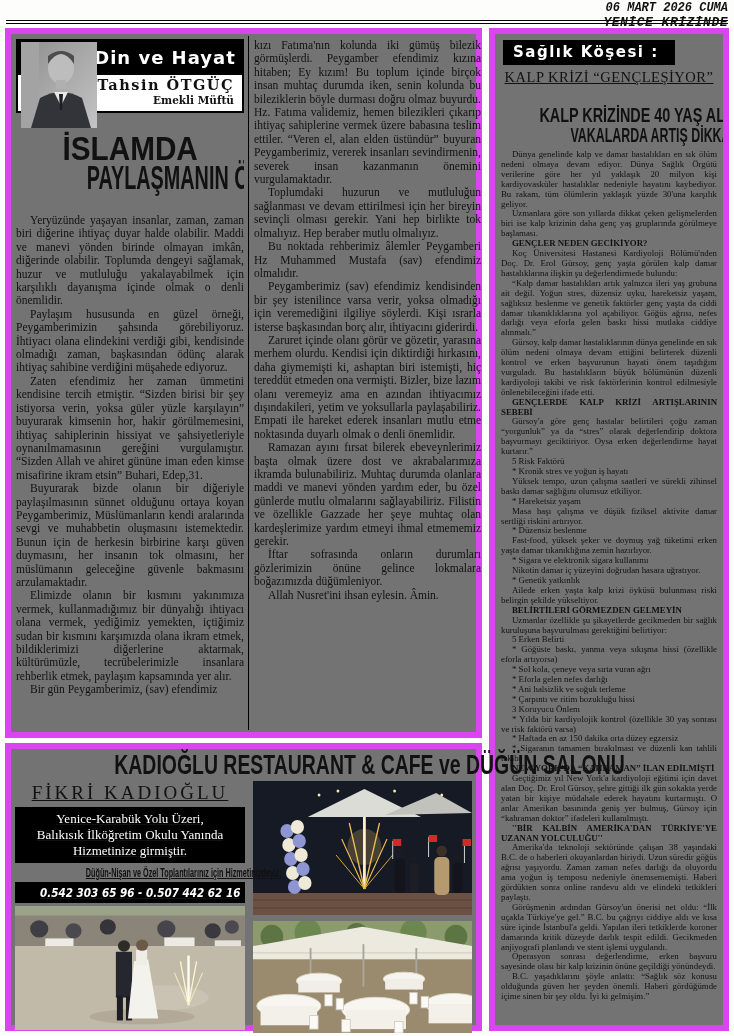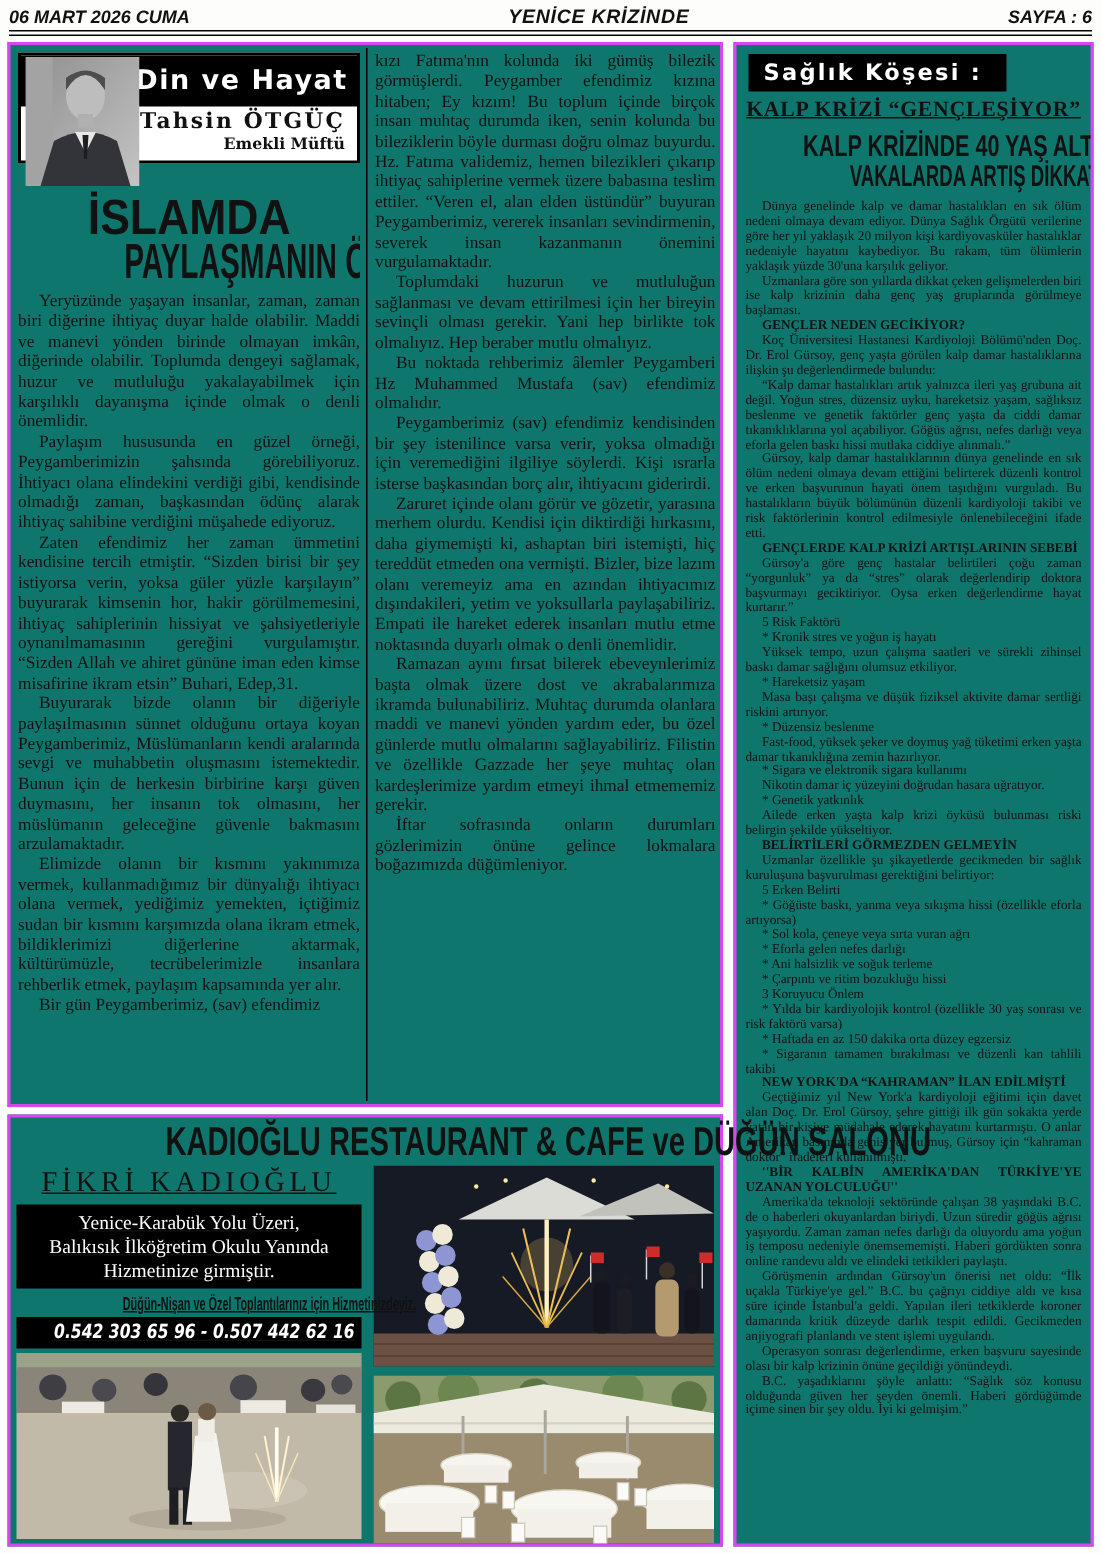--- a/index.html
+++ b/index.html
@@ -1,58 +1,58 @@
 <!DOCTYPE html>
 <html><head>
 <meta charset="utf-8">
 <style>
   html,body{margin:0;padding:0;background:#e8e8e8;}
   .page{position:relative;width:734px;height:1036px;background:#fdfdfb;margin:0 auto;
         font-family:"Liberation Serif",serif;color:#111;overflow:hidden;}
   
   .page-header{position:absolute;left:6px;right:6px;top:1px;height:19px;
-    display:flex;justify-content:space-between;align-items:center;
+    display:flex;justify-content:space-between;align-items:flex-end;
     border-bottom:4px double #000;font-weight:bold;font-style:italic;
-    font-family:Liberation Sans, sans-serif;}
+    font-family:Liberation Mono, monospace;flex-direction:column;}
   .ph-date{font-size:12px;}
   .ph-title{font-size:13px;letter-spacing:.5px;}
   .ph-page{font-size:12px;}
   
-  .box{position:absolute;border:2px solid #d946ef;background:#0f766e;box-sizing:border-box;}
+  .box{position:absolute;border:6px solid #d946ef;background:#737373;box-sizing:border-box;}
   .article-box{left:5px;top:28px;width:477px;height:710px;}
   .health-box{left:489px;top:28px;width:240px;height:1003px;}
   .ad-box{left:5px;top:743px;width:477px;height:288px;}
   
   .art-inner{position:relative;width:100%;height:100%;}
   .art-col1{position:absolute;left:5px;top:4px;width:228px;height:698px;overflow:hidden;}
   .art-divider{position:absolute;left:237px;top:2px;bottom:2px;width:0;border-left:1.5px solid #000;}
   .art-col2{position:absolute;left:243px;top:5px;width:227px;height:698px;overflow:hidden;}
   .hdr-block{position:relative;height:95px;}
   .nameplate{position:absolute;left:0;top:1px;width:224px;height:70px;border:2px solid #000;
     display:flex;flex-direction:column;background:#fff;}
   .np-black{height:34px;background:#000;color:#fff;text-align:center;padding-left:70px;
     font-family:"DejaVu Sans",sans-serif;font-weight:bold;font-size:18px;line-height:34px;letter-spacing:1px;}
   .np-white{flex:1;text-align:right;padding-right:8px;padding-left:28px;}
   .np-author{font-family:"DejaVu Serif",serif;font-weight:bold;font-size:14.5px;letter-spacing:1.5px;line-height:19px;}
   .np-role{font-family:"DejaVu Serif",serif;font-weight:bold;font-size:10.5px;line-height:12px;}
   .author-photo{position:absolute;left:5px;top:4px;width:76px;height:86px;z-index:2;}
-  .headline{text-align:center;margin:2px 0 6px;}
+  .headline{text-align:center;margin:2px 0 21px;}
   .condense{display:block;width:max-content;margin:0 auto;white-space:nowrap;
     font-family:"Liberation Sans",sans-serif;font-weight:bold;}
   .hl-main1{font-size:33px;line-height:28px;transform:scaleX(.9);}
   .hl-main2{font-size:33px;line-height:30px;transform:scaleX(.6);}
   .apara{margin:0;text-indent:14px;text-align:justify;font-size:11.5px;line-height:13.4px;}
   .art-col2 .apara:first-child{text-indent:0;}
   
   .h-inner{padding:4px 6px;height:100%;box-sizing:border-box;overflow:hidden;}
   .h-label{width:max-content;background:#000;color:#fff;margin:2px 0 4px 2px;
     padding:3px 16px 4px 10px;font-family:"DejaVu Sans",sans-serif;font-weight:bold;
     font-size:15px;letter-spacing:1.5px;}
-  .h-sub{text-align:center;font-family:"Liberation Serif",serif;font-weight:bold;font-size:14.5px;
-    text-decoration:underline;letter-spacing:.5px;margin:2px 0 6px;}
+  .h-sub{text-align:center;font-family:"Liberation Serif",serif;font-weight:normal;font-size:14.5px;
+    text-decoration:underline;letter-spacing:.5px;margin:2px 0 19px;}
   .hl-health1{font-size:20px;line-height:20px;transform:scaleX(.72);}
   .hl-health2{font-size:20px;line-height:21px;transform:scaleX(.62);}
   .h-body{margin-top:4px;overflow:hidden;height:875px;}
   .hitem{margin:0;text-indent:11px;text-align:justify;font-size:8.8px;line-height:9.9px;}
   .t-h{font-weight:bold;}
   
   .ad-inner{position:relative;height:100%;box-sizing:border-box;padding:2px 4px;}
   .ad-title{font-size:27px;line-height:28px;transform:scaleX(.72);}
   .ad-row{display:flex;gap:8px;margin-top:2px;text-decoration:underline;}
   .ad-left{width:230px;flex:none;}
@@ -125,20 +125,21 @@
       </div>
       <div class="art-divider"></div>
       <div class="art-col2">
           <p class="apara">kızı Fatıma'nın kolunda iki gümüş bilezik görmüşlerdi. Peygamber efendimiz kızına hitaben; Ey kızım! Bu toplum içinde birçok insan muhtaç durumda iken, senin kolunda bu bileziklerin böyle durması doğru olmaz buyurdu. Hz. Fatıma validemiz, hemen bilezikleri çıkarıp ihtiyaç sahiplerine vermek üzere babasına teslim ettiler. “Veren el, alan elden üstündür” buyuran Peygamberimiz, vererek insanları sevindirmenin, severek insan kazanmanın önemini vurgulamaktadır.</p>
           <p class="apara">Toplumdaki huzurun ve mutluluğun sağlanması ve devam ettirilmesi için her bireyin sevinçli olması gerekir. Yani hep birlikte tok olmalıyız. Hep beraber mutlu olmalıyız.</p>
           <p class="apara">Bu noktada rehberimiz âlemler Peygamberi Hz Muhammed Mustafa (sav) efendimiz olmalıdır.</p>
           <p class="apara">Peygamberimiz (sav) efendimiz kendisinden bir şey istenilince varsa verir, yoksa olmadığı için veremediğini ilgiliye söylerdi. Kişi ısrarla isterse başkasından borç alır, ihtiyacını giderirdi.</p>
           <p class="apara">Zaruret içinde olanı görür ve gözetir, yarasına merhem olurdu. Kendisi için diktirdiği hırkasını, daha giymemişti ki, ashaptan biri istemişti, hiç tereddüt etmeden ona vermişti. Bizler, bize lazım olanı veremeyiz ama en azından ihtiyacımız dışındakileri, yetim ve yoksullarla paylaşabiliriz. Empati ile hareket ederek insanları mutlu etme noktasında duyarlı olmak o denli önemlidir.</p>
           <p class="apara">Ramazan ayını fırsat bilerek ebeveynlerimiz başta olmak üzere dost ve akrabalarımıza ikramda bulunabiliriz. Muhtaç durumda olanlara maddi ve manevi yönden yardım eder, bu özel günlerde mutlu olmalarını sağlayabiliriz. Filistin ve özellikle Gazzade her şeye muhtaç olan kardeşlerimize yardım etmeyi ihmal etmememiz gerekir.</p>
           <p class="apara">İftar sofrasında onların durumları gözlerimizin önüne gelince lokmalara boğazımızda düğümleniyor.</p>
+          <p class="apara">Allah Nusret'ini ihsan eylesin. Âmin.</p>
         </div>
     </div>
   </div>
 
   <div class="box health-box">
     <div class="h-inner">
       <div class="h-label">Sağlık Köşesi :</div>
       <div class="h-sub">KALP KRİZİ “GENÇLEŞİYOR”</div>
       <div>
         <span class="condense hl-health1">KALP KRİZİNDE 40 YAŞ ALTI</span>

